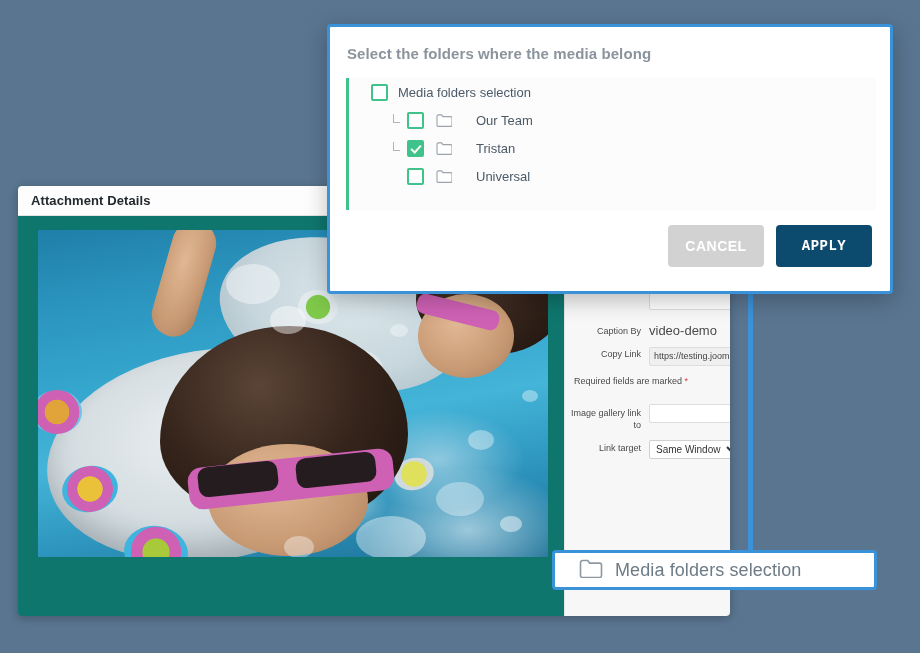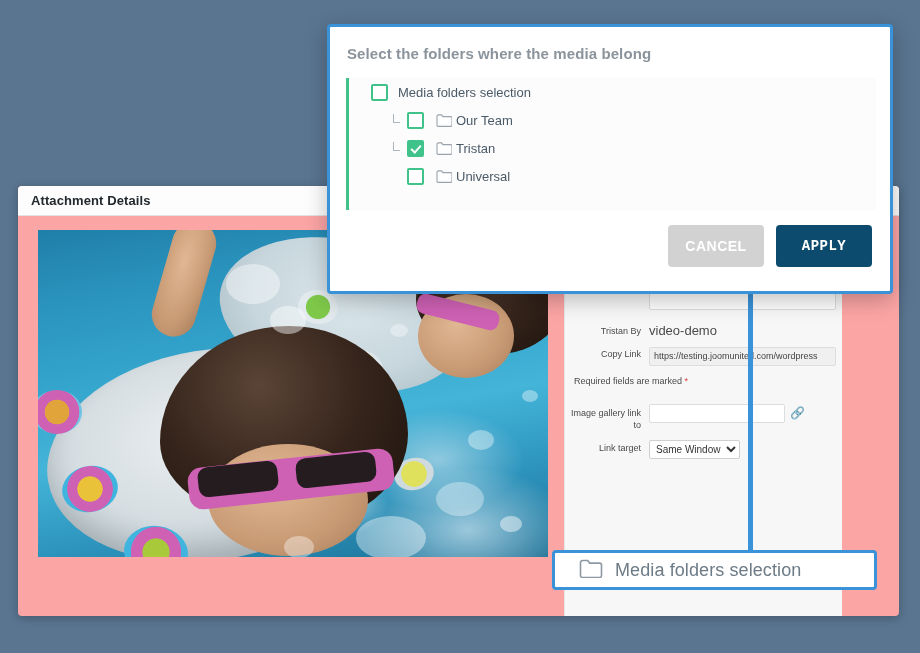--- a/index.html
+++ b/index.html
@@ -13,23 +13,23 @@
     background: #5a7590;
     font-family: "Liberation Sans", sans-serif;
     position: relative;
   }
 
   
   .attachment-panel {
     position: absolute;
     left: 18px;
     top: 186px;
-    width: 881px;
+    width: 712px;
     height: 430px;
-    background: #fca5a5;
+    background: #0f766e;
     border-radius: 4px;
     box-shadow: 0 2px 10px rgba(0,0,0,0.25);
     overflow: hidden;
   }
   .attachment-header {
     position: absolute;
     left: 0; top: 0;
     width: 100%;
     height: 30px;
     background: #fdfdfd;
@@ -318,21 +318,21 @@
     border: solid #ffffff;
     border-width: 0 2px 2px 0;
     transform: rotate(42deg);
   }
   .folder-ico {
     margin-left: 12px;
     flex: 0 0 auto;
     line-height: 0;
   }
   .tree-label {
-    margin-left: 4px;
+    margin-left: 24px;
     font-size: 13px;
     color: #4b5a67;
   }
   .tree-row.root .tree-label { margin-left: 10px; }
 
   .modal-actions {
     position: absolute;
     right: 18px;
     bottom: 24px;
     display: flex;
@@ -409,21 +409,21 @@
     </div>
 
     <div class="form-row">
       <div class="form-label">Description</div>
       <div class="form-field">
         <textarea class="ta short" value="" style=""></textarea>
       </div>
     </div>
 
     <div class="form-row">
-      <div class="form-label">Tristan By</div>
+      <div class="form-label">Caption By</div>
       <div class="form-field">
         <div class="static-val">video-demo</div>
       </div>
     </div>
 
     <div class="form-row">
       <div class="form-label">Copy Link</div>
       <div class="form-field">
         <input class="text-in" type="text" value="https://testing.joomunited.com/wordpress" style="">
       </div>

